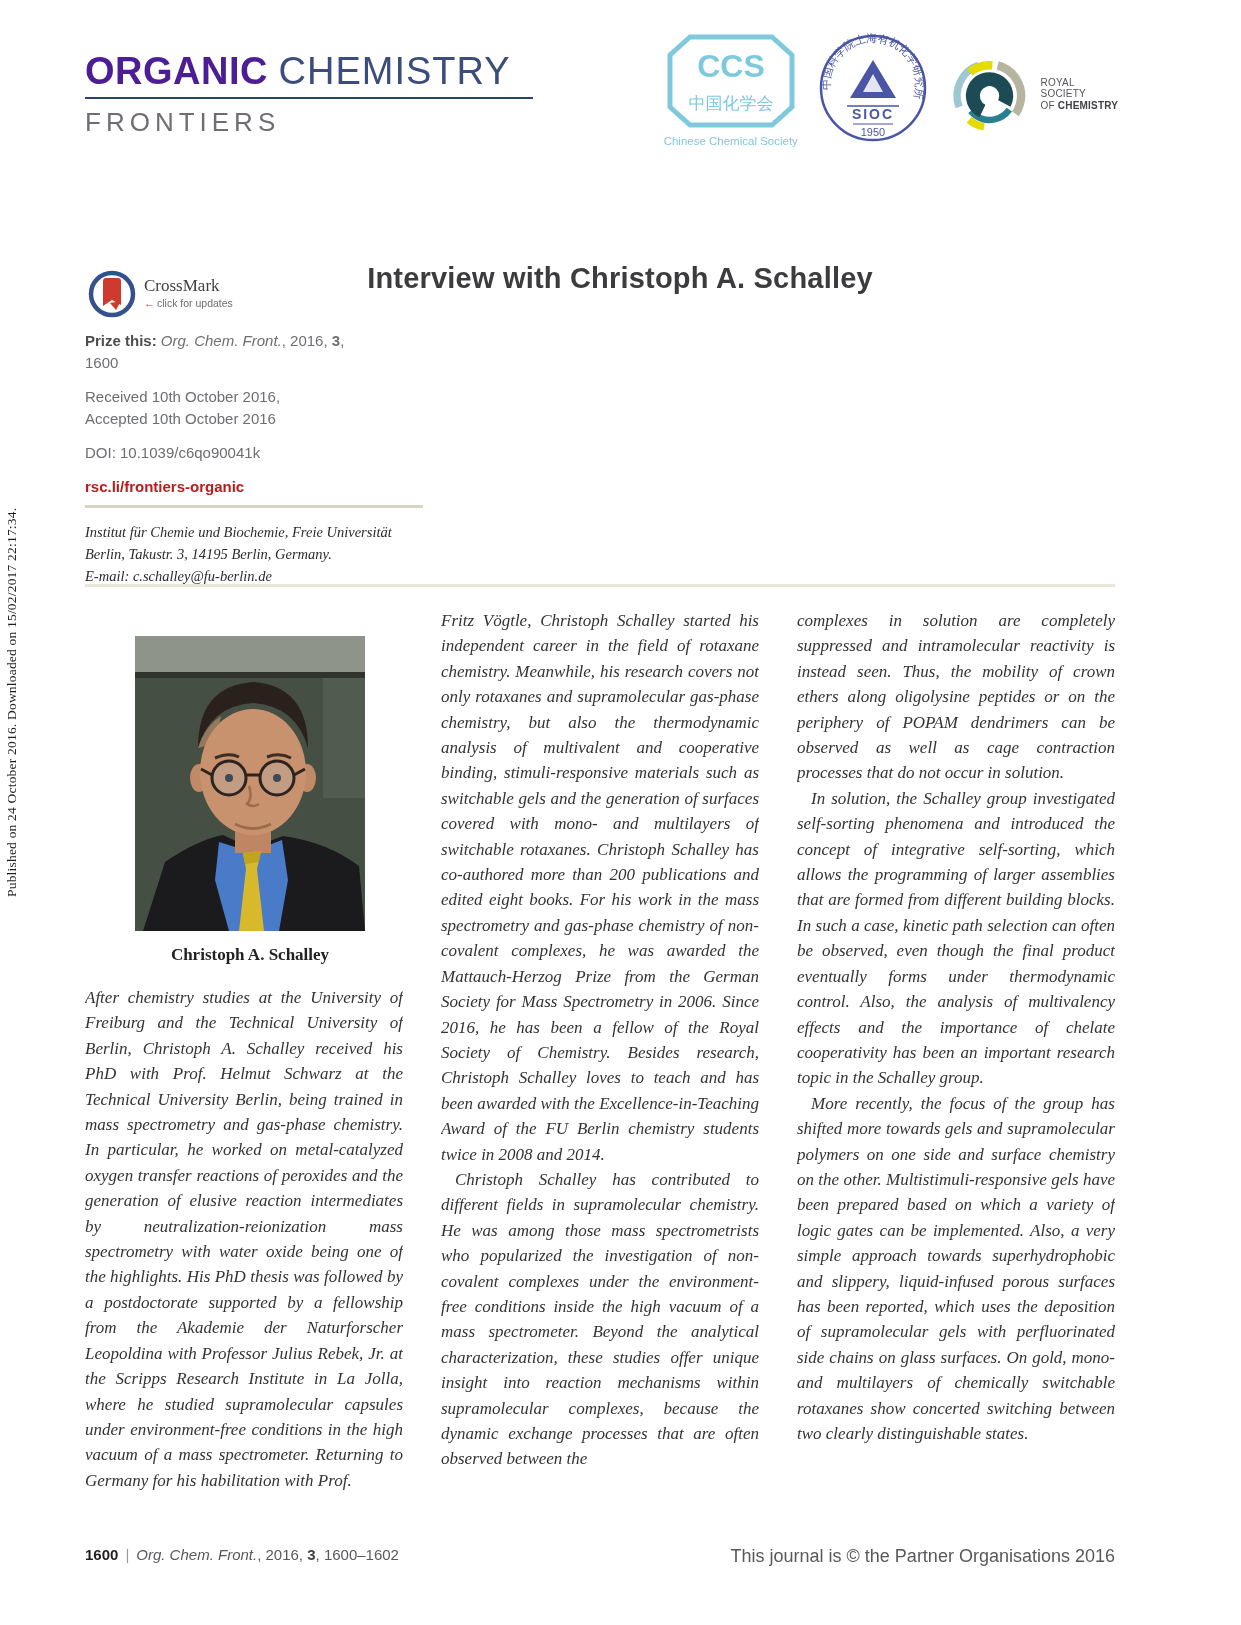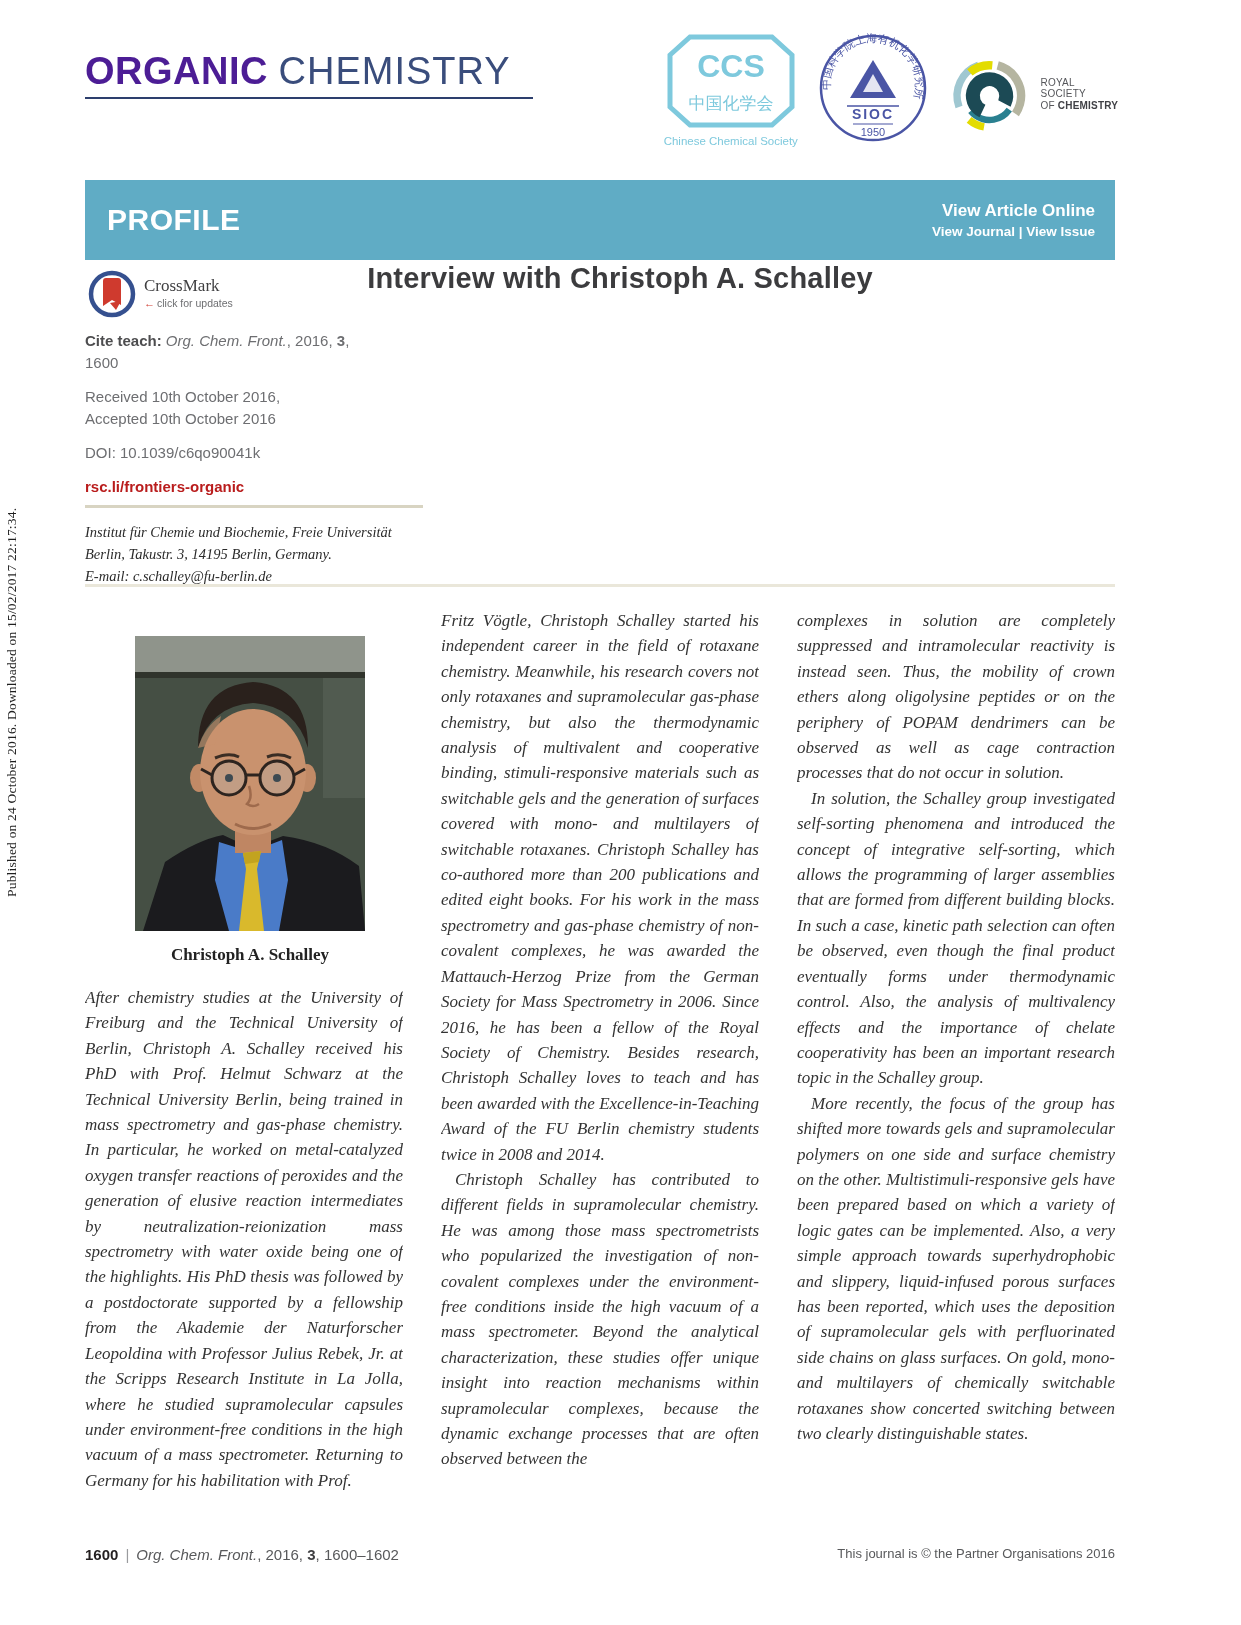--- a/index.html
+++ b/index.html
@@ -75,35 +75,36 @@
     font-family:"Liberation Serif",serif;font-weight:bold;font-size:17px;color:#222;}
   .col1-p{margin-top:20px !important;}
 
   
   .footer{position:absolute;left:85px;top:1546px;width:1030px;display:flex;
     justify-content:space-between;font-size:15px;color:#58595b;text-align:center;}
   .ft-page{font-weight:bold;color:#231f20;}
   .ft-sep{margin:0 7px;color:#9a9b9e;}
   .ft-journal{font-style:italic;}
   .ft-vol{font-weight:bold;color:#3f3f41;}
-  .ft-right{font-size:13px;}
+  .ft-right{font-size:18px;}
 </style>
 </head>
 <body>
 
 <div class="page">
 
   <div class="side-rotated">Published on 24 October 2016. Downloaded on 15/02/2017 22:17:34.</div>
 
   <div class="masthead">
     <div class="mast-title">
       <span class="mast-bold">ORGANIC</span>
       <span class="mast-light">CHEMISTRY</span>
     </div>
     <div class="mast-rule"></div>
+    <div class="mast-sub">FRONTIERS</div>
   </div>
 
   <div class="logo-row">
     <div class="logo-ccs">
       <svg width="130" height="96" viewBox="0 0 130 96">
         <path d="M24 4 L106 4 L126 22 L126 74 L106 92 L24 92 L4 74 L4 22 Z" fill="#ffffff" stroke="#7ec9dd" stroke-width="5"></path>
         <text x="65" y="44" text-anchor="middle" font-family="Liberation Sans, sans-serif" font-size="32" font-weight="bold" fill="#7ec9dd">CCS</text>
         <text x="65" y="76" text-anchor="middle" font-family="Liberation Sans, sans-serif" font-size="17" fill="#7ec9dd">中国化学会</text>
       </svg>
       <div class="ccs-caption">Chinese Chemical Society</div>
@@ -138,46 +139,39 @@
           <circle cx="48" cy="50" r="18" fill="none" stroke="#1c4a55" stroke-width="15" stroke-dasharray="85 28" transform="rotate(115 48 50)"></circle>
         </g>
       </svg>
       <div class="rsc-text">
         <span>ROYAL SOCIETY</span><br>
         <span>OF </span><span class="rsc-bold">CHEMISTRY</span>
       </div>
     </div>
   </div>
 
-  <div class="banner">
-    <span class="banner-label">PROFILE</span>
-    <div class="banner-links">
-      <span class="l1">View Article Online</span>
-      <span class="l2">View Journal | View Issue</span>
-    </div>
-  </div>
 
   <div class="crossmark">
     <svg width="48" height="48" viewBox="0 0 48 48">
       <circle cx="24" cy="24" r="21" fill="#ffffff" stroke="#35508f" stroke-width="4.5"></circle>
       <path d="M15 11 a3 3 0 0 1 3 -3 h12 a3 3 0 0 1 3 3 v24 l-9 -5 -9 6 z" fill="#cf3a2e"></path>
       <path d="M22 33 l6 7 5 -9 z" fill="#cf3a2e"></path>
     </svg>
     <div class="cm-texts">
       <div class="cm-name">CrossMark</div>
       <div class="cm-tag">
         <span class="cm-arrow">←</span><span>click for updates</span>
       </div>
     </div>
   </div>
   <h1 class="art-title">Interview with Christoph A. Schalley</h1>
 
   <div class="citation">
     <div>
-      <span class="cit-bold">Cite teach:</span><span class="cit-italic"> Org. Chem. Front.</span><span>, 2016, </span><span class="cit-volume">3</span><span>,</span>
+      <span class="cit-bold">Prize this:</span><span class="cit-italic"> Org. Chem. Front.</span><span>, 2016, </span><span class="cit-volume">3</span><span>,</span>
     </div>
     <div>1600</div>
     <div class="cit-group">Received 10th October 2016,</div>
     <div>Accepted 10th October 2016</div>
     <div class="cit-group">DOI: 10.1039/c6qo90041k</div>
     <div class="cit-link">rsc.li/frontiers-organic</div>
   </div>
 
   <div class="divider-short"></div>
 

